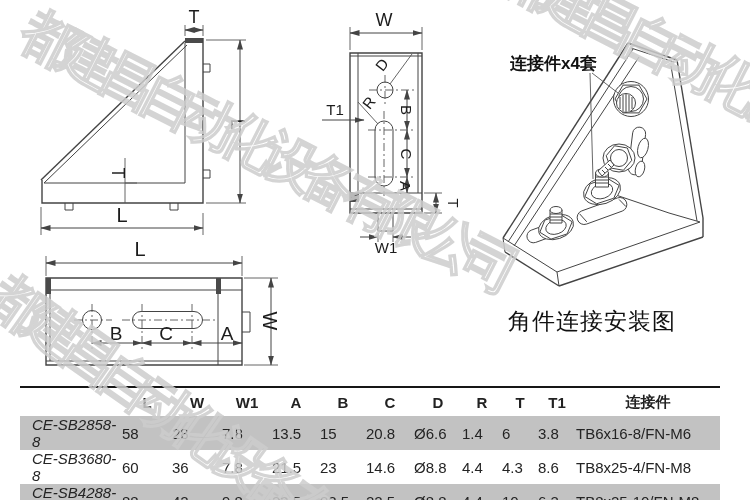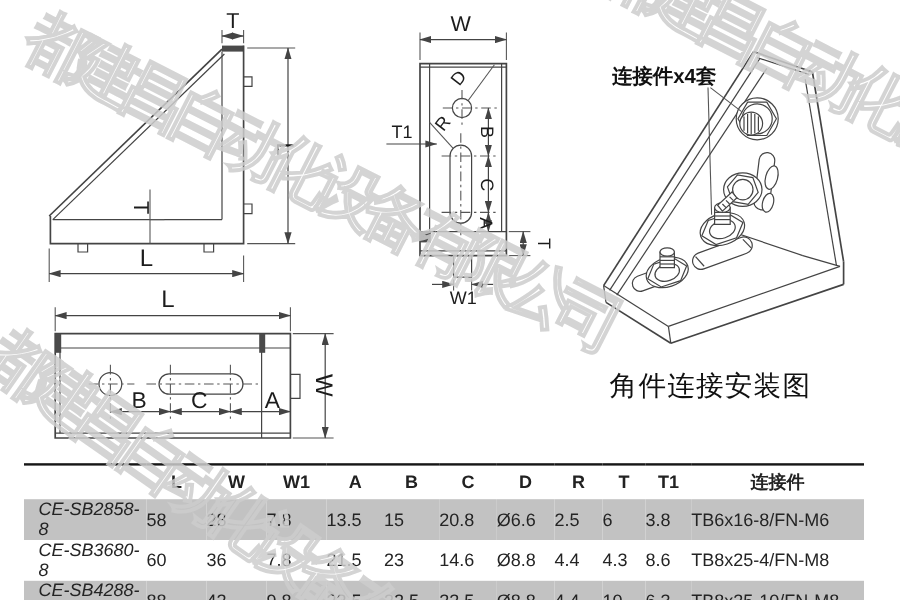--- a/index.html
+++ b/index.html
@@ -288,21 +288,21 @@
     <tbody>
       <tr class="shaded">
         <td class="model">CE-SB2858-8</td>
         <td>58</td>
         <td>28</td>
         <td>7.8</td>
         <td>13.5</td>
         <td>15</td>
         <td>20.8</td>
         <td>Ø6.6</td>
-        <td>2.5</td>
+        <td>1.4</td>
         <td>6</td>
         <td>3.8</td>
         <td class="conn">TB6x16-8/FN-M6</td>
       </tr>
       <tr>
         <td class="model">CE-SB3680-8</td>
         <td>60</td>
         <td>36</td>
         <td>7.8</td>
         <td>21.5</td>

